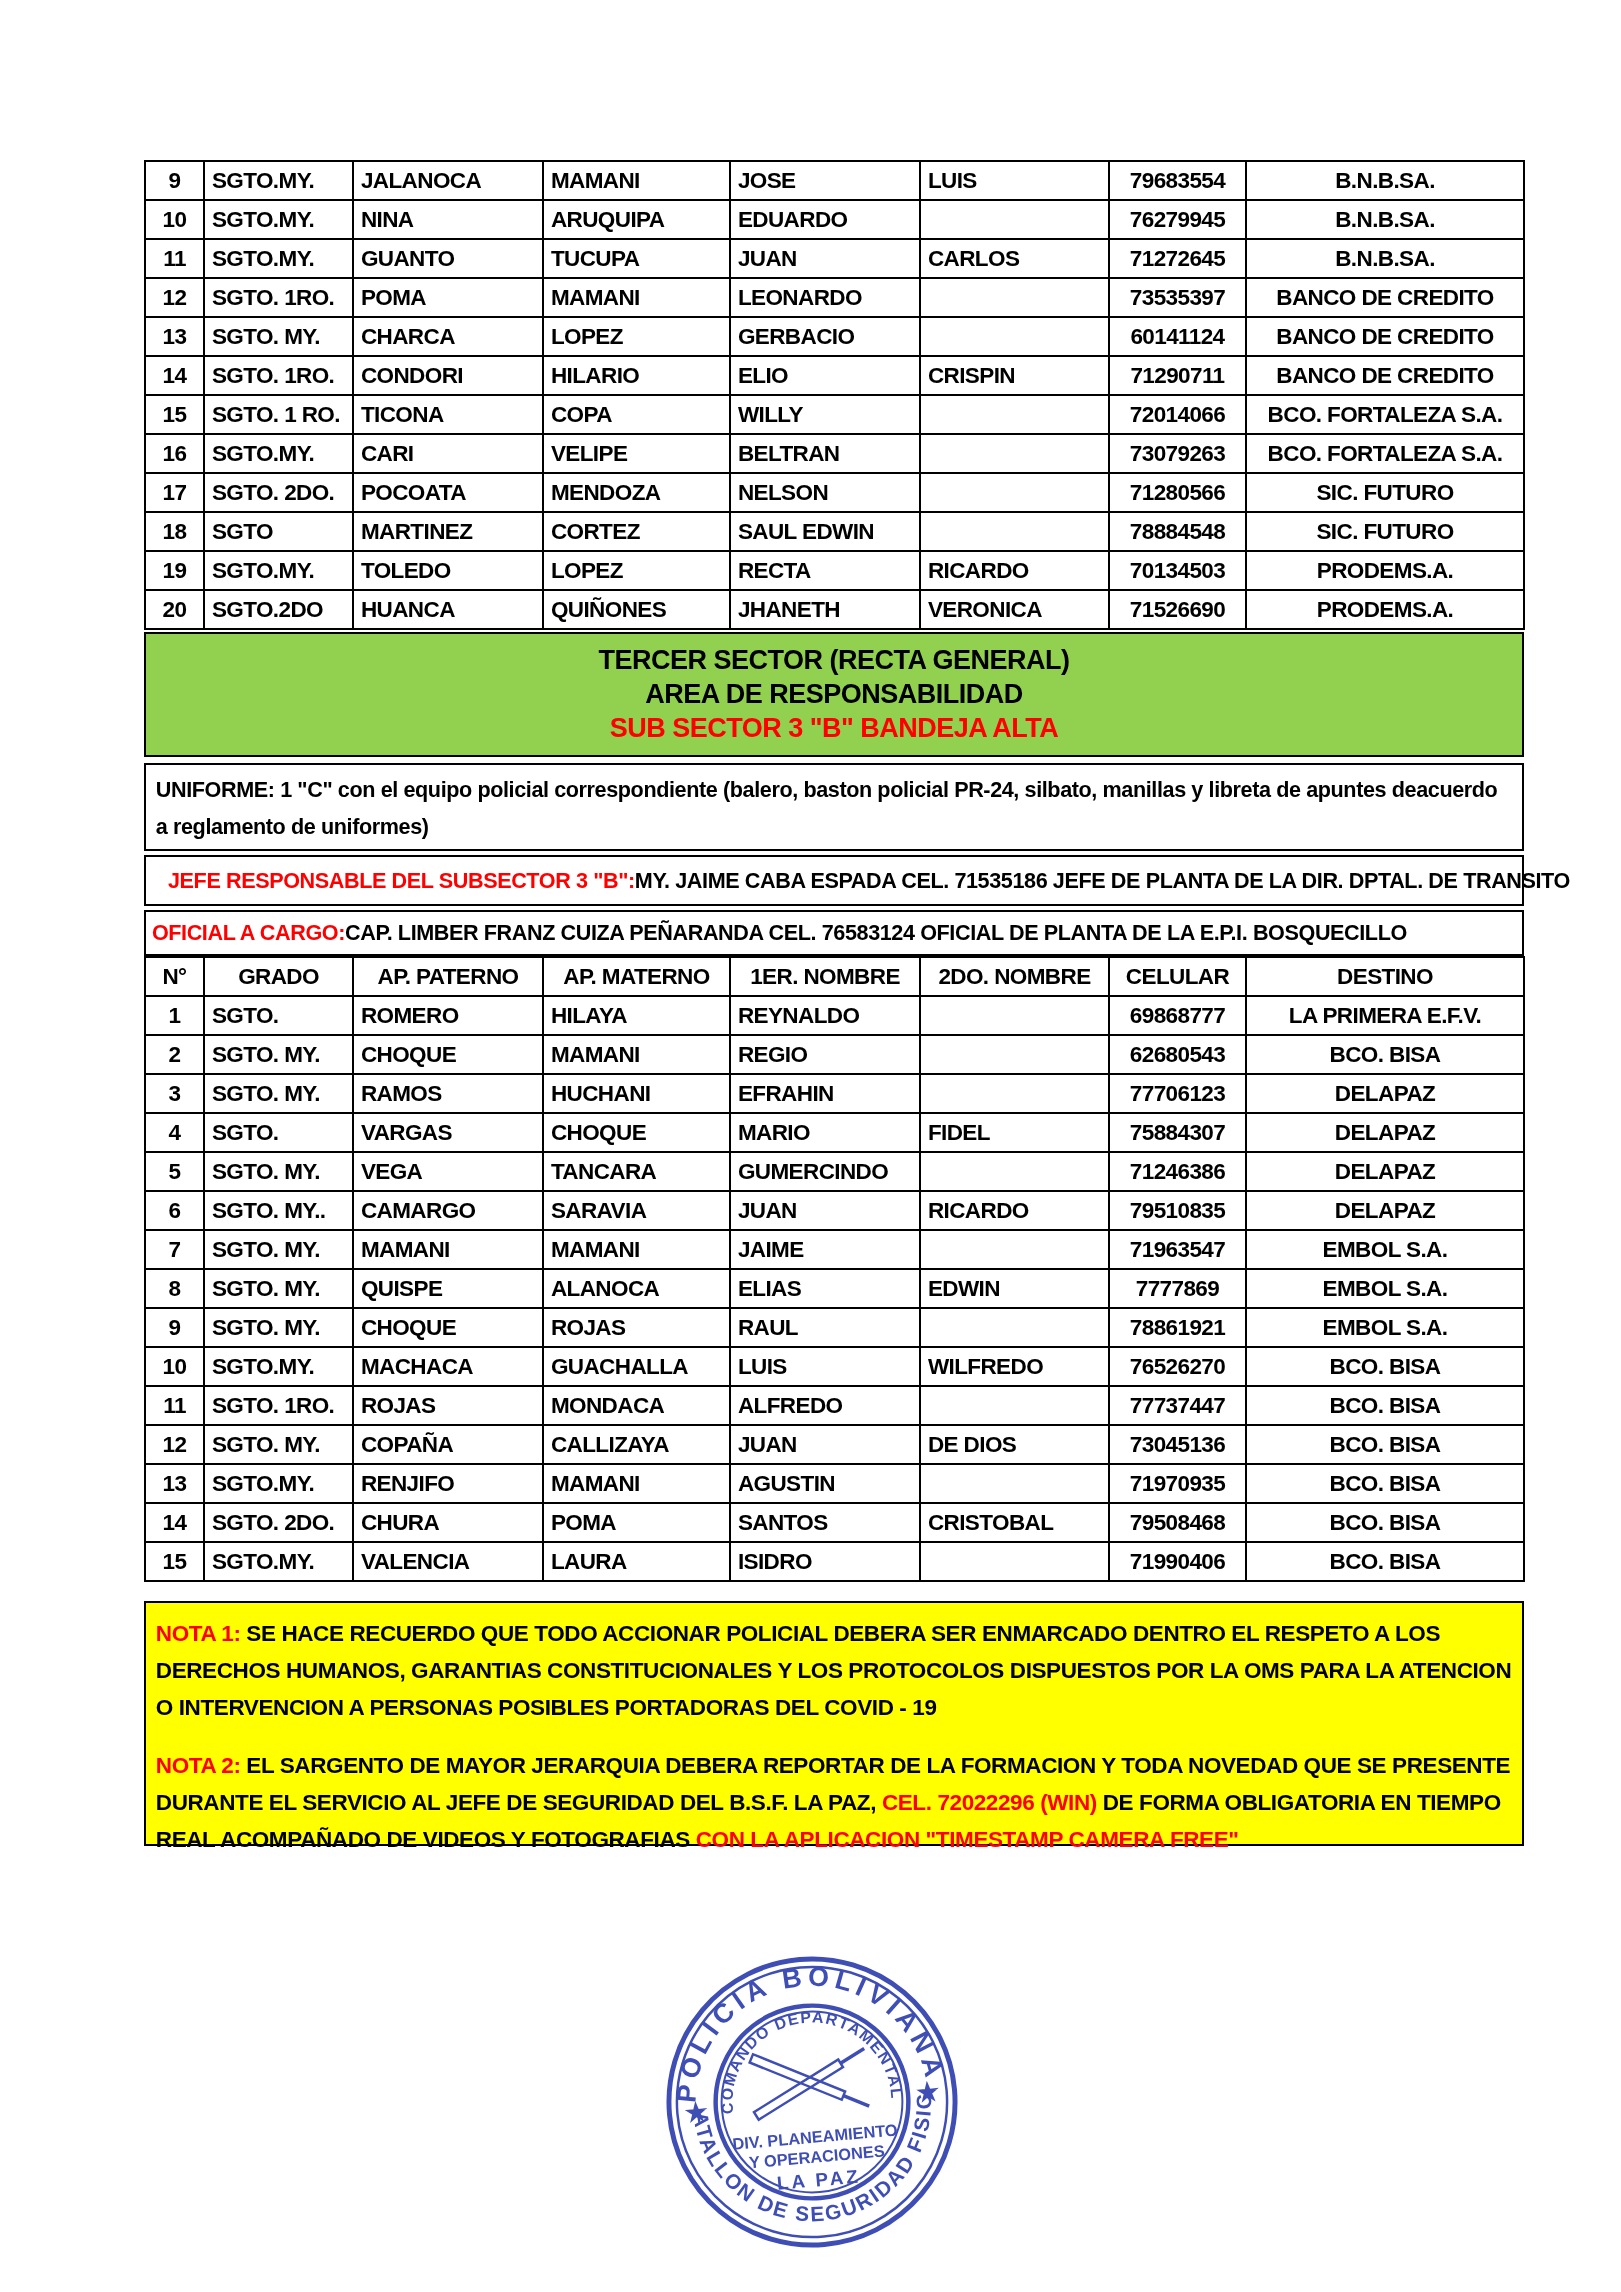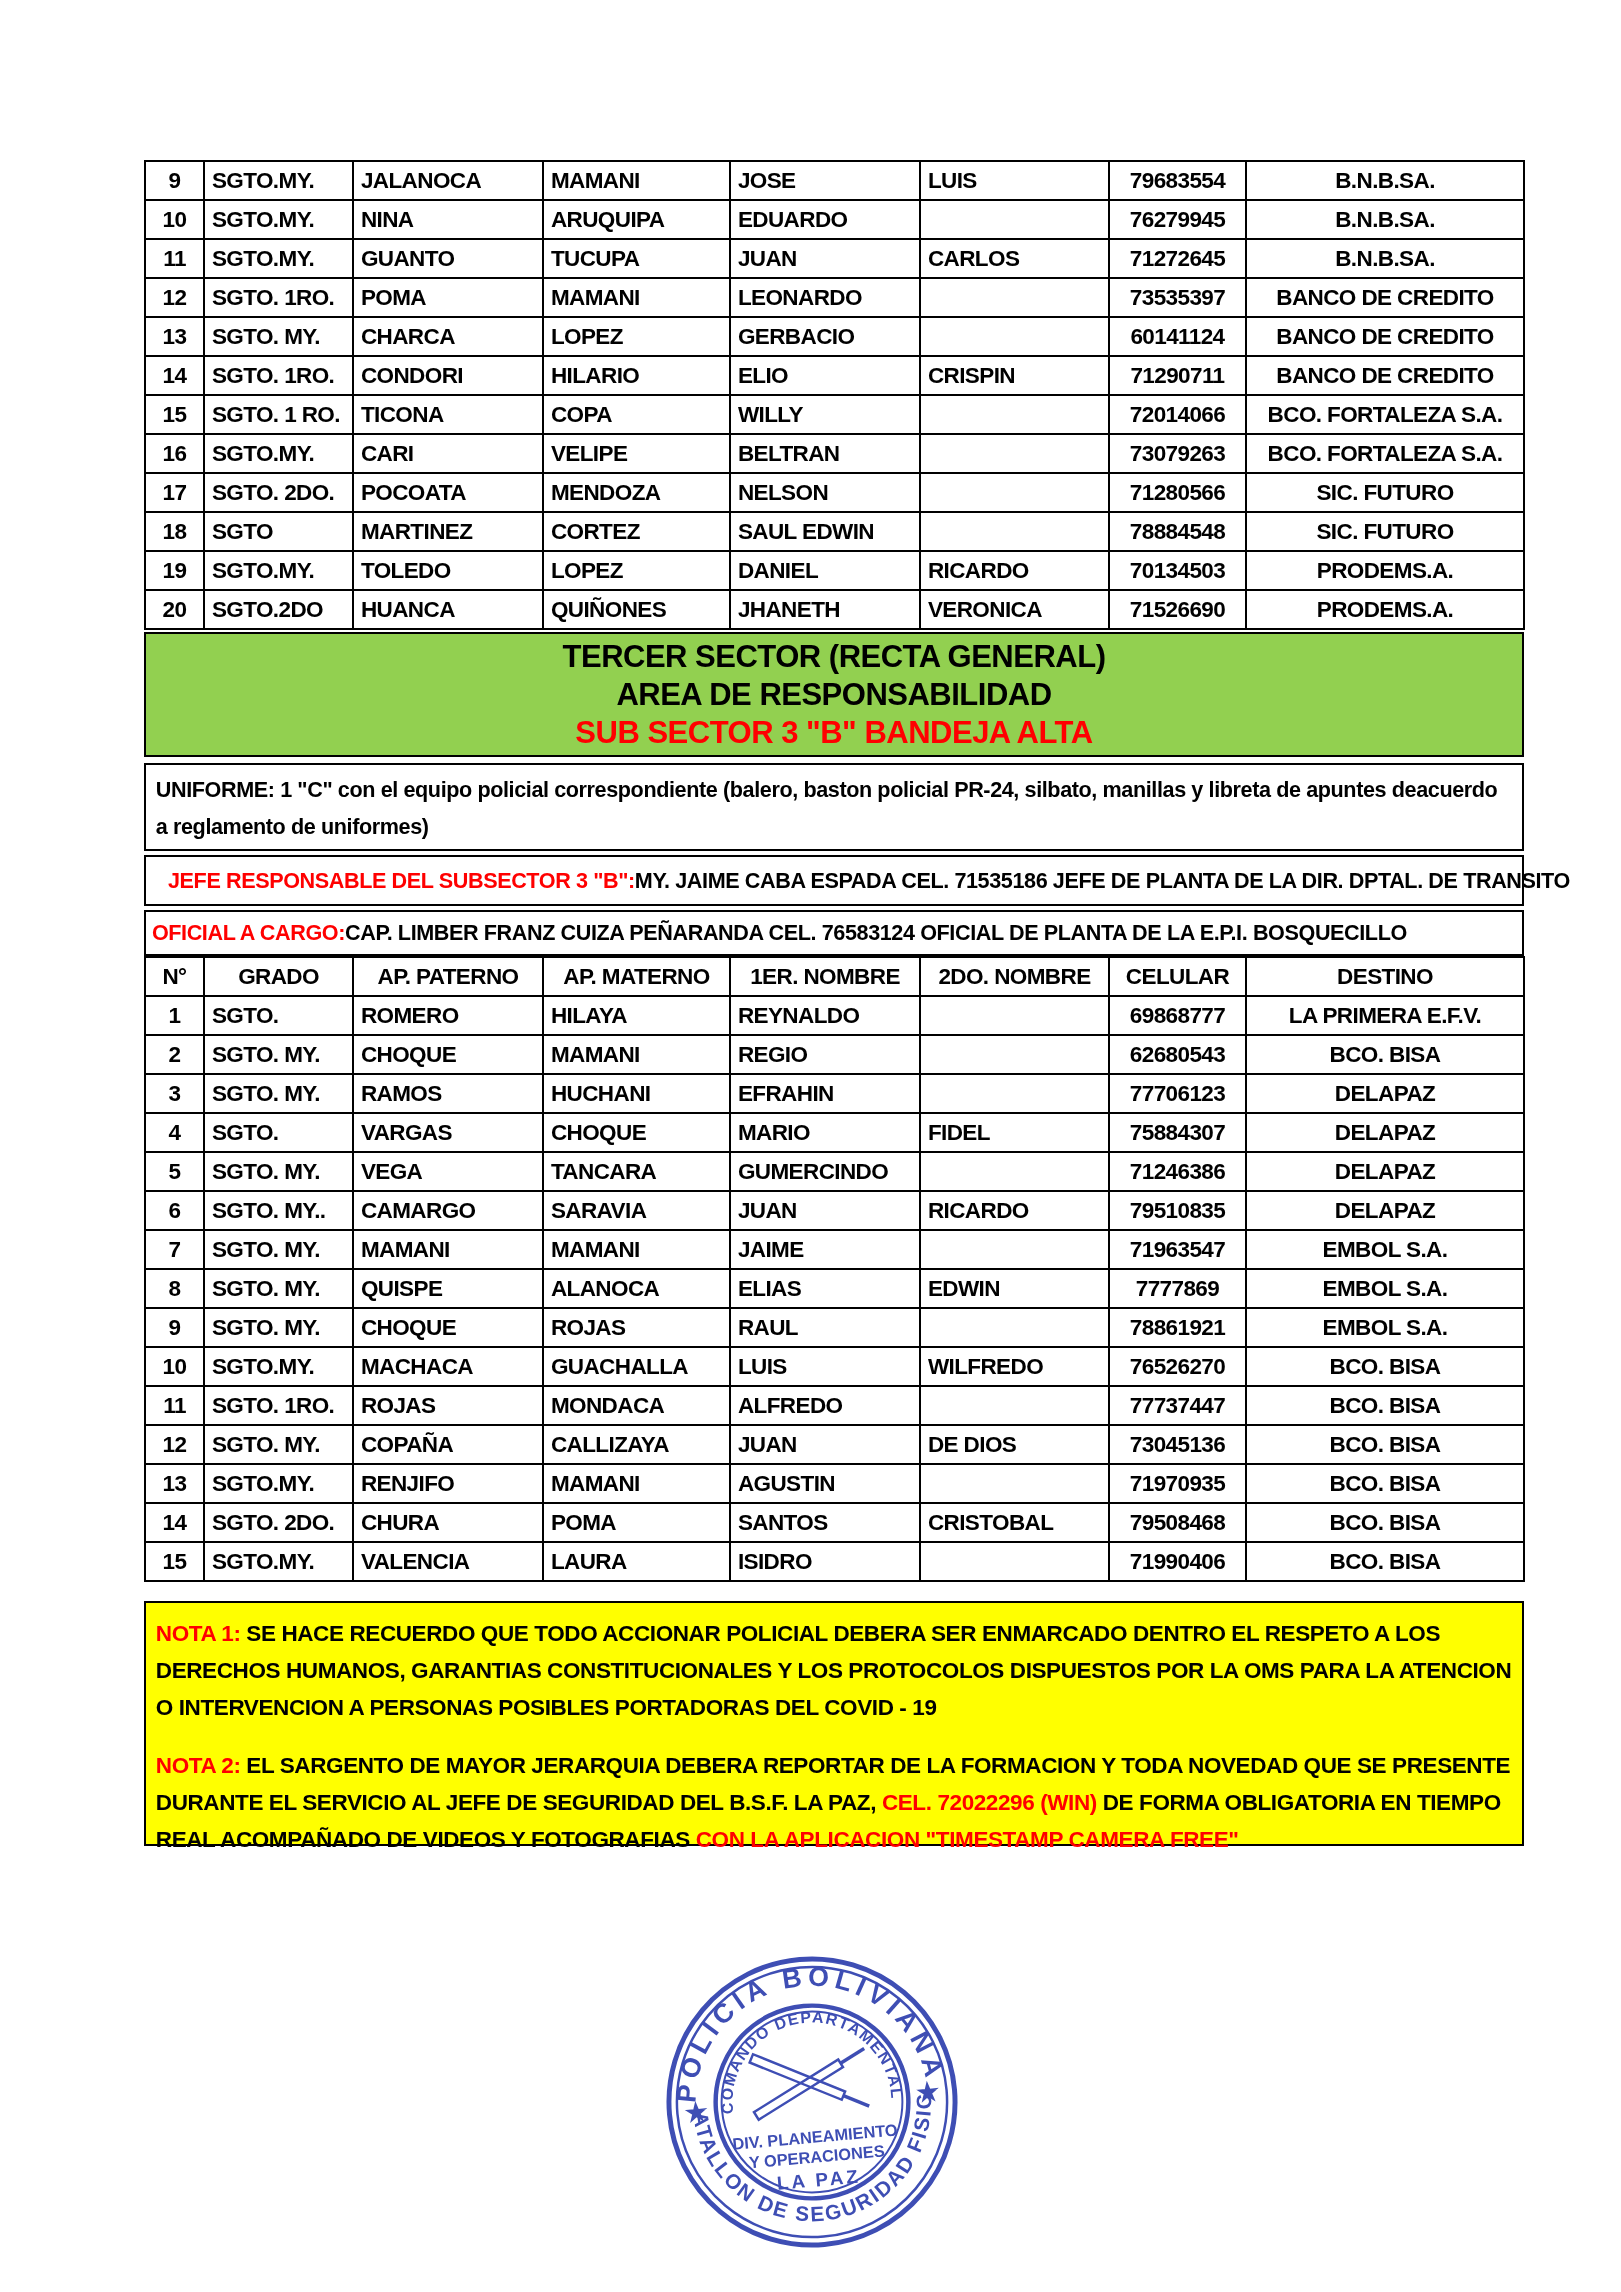--- a/index.html
+++ b/index.html
@@ -23,21 +23,21 @@
   .tbl th{text-align:center;}
   .tbl td.c0{text-align:center;}
   .tbl td.c1,.tbl td.c2,.tbl td.c3,.tbl td.c4,.tbl td.c5{text-align:left;padding-left:6.9px;}
   .tbl td.c6,.tbl td.c7{text-align:center;}
   
   .banner{
     position:absolute;left:144px;top:632px;width:1380px;height:125px;
     border:2.9px solid #000;box-sizing:border-box;
     display:flex;flex-direction:column;align-items:center;justify-content:center;gap:6.9px;
   }
-  .banner .bl{font-size:31px;letter-spacing:-0.5px;line-height:1;}
+  .banner .bl{font-size:27px;letter-spacing:-0.5px;line-height:1;}
   
   .box{
     position:absolute;left:144px;width:1380px;border:2.9px solid #000;box-sizing:border-box;
     background:#fff;font-size:21.6px;letter-spacing:-0.4px;
   }
   .uniforme{top:763px;height:88px;padding:5.9px 9.8px;line-height:37px;}
   .jefe{top:855px;height:51px;display:flex;align-items:center;padding:0 22px;white-space:nowrap;}
   .oficial{top:910px;height:46px;display:flex;align-items:center;padding:0 5.9px;white-space:nowrap;}
   .red{color:#FF0000;}
   
@@ -170,21 +170,21 @@
           <td class="c4">SAUL EDWIN</td>
           <td class="c5"></td>
           <td class="c6">78884548</td>
           <td class="c7">SIC. FUTURO</td>
         </tr>
         <tr>
           <td class="c0">19</td>
           <td class="c1">SGTO.MY.</td>
           <td class="c2">TOLEDO</td>
           <td class="c3">LOPEZ</td>
-          <td class="c4">DANIEL</td>
+          <td class="c4">RECTA</td>
           <td class="c5">RICARDO</td>
           <td class="c6">70134503</td>
           <td class="c7">PRODEMS.A.</td>
         </tr>
         <tr>
           <td class="c0">20</td>
           <td class="c1">SGTO.2DO</td>
           <td class="c2">HUANCA</td>
           <td class="c3">QUIÑONES</td>
           <td class="c4">JHANETH</td>

